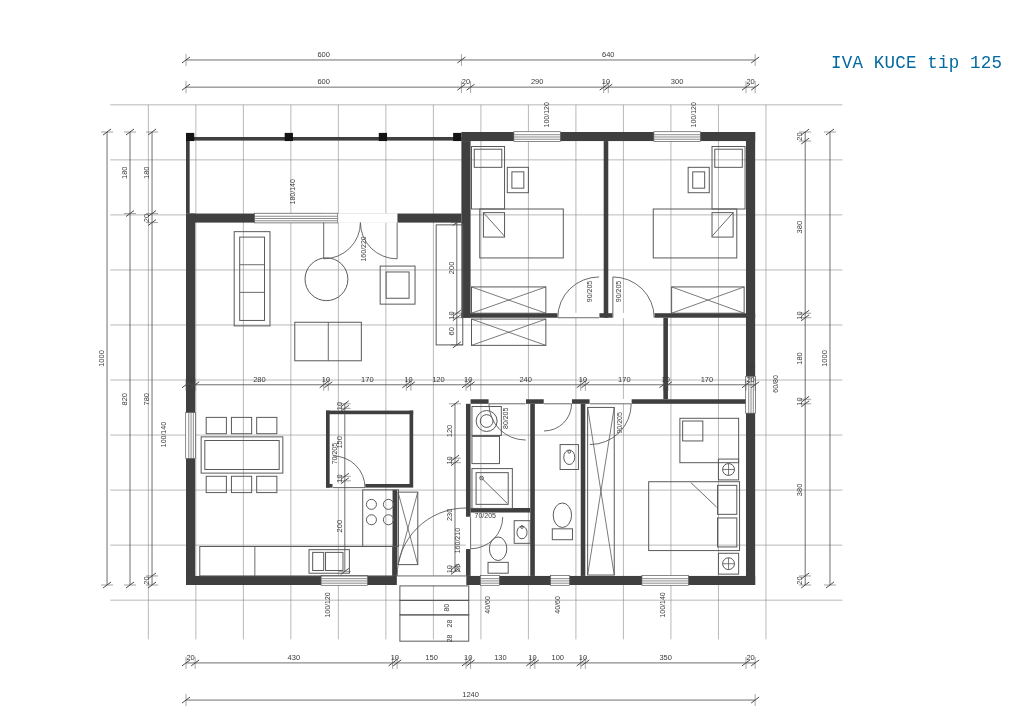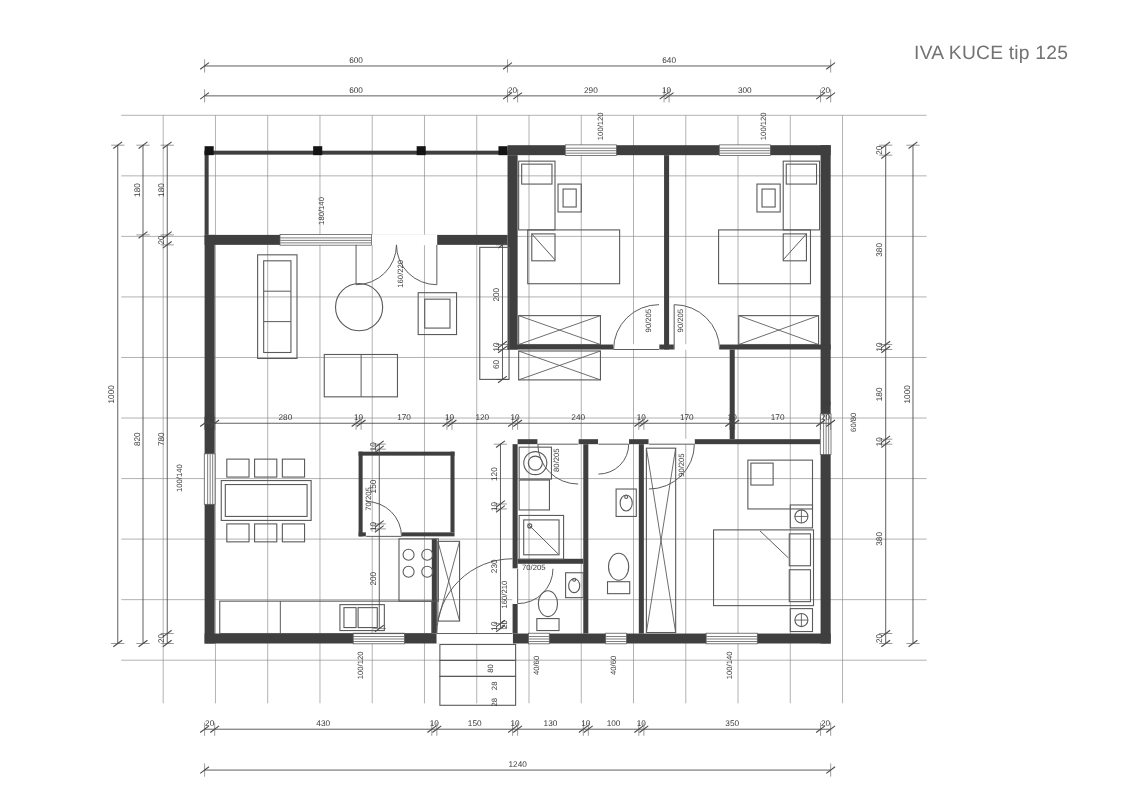--- a/index.html
+++ b/index.html
@@ -1,20 +1,20 @@
 <!DOCTYPE html>
 <html><head>
 <meta charset="utf-8">
 <style>
   html,body{margin:0;padding:0;background:#ffffff;}
   #stage{position:relative;width:1000px;height:728px;background:#ffffff;overflow:hidden;
          font-family:"Liberation Sans", sans-serif;padding-left:30px;}
   #plan-svg{position:absolute;left:0;top:0;}
-  #title-block{position:absolute;left:831px;top:35px;width:190px;
-               font-size:17.5px;line-height:1.55;color:#737373;letter-spacing:.2px;}
+  #title-block{position:absolute;left:831px;top:50px;width:190px;
+               font-size:17.5px;line-height:1.55;color:#0369a1;letter-spacing:.2px;font-family:Liberation Mono, monospace;}
   .dim-text{font-size:7.5px;fill:#3a3a3a;}
   .lbl-text{font-size:7px;fill:#3a3a3a;}
 </style>
 </head>
 <body>
 
 <div id="stage">
   <svg id="plan-svg" width="1024" height="728" viewBox="0 0 1024 728">
       <g>
         <line x1="148.362" y1="104.82" x2="148.362" y2="639.36" stroke="#8a8a8a" stroke-width="0.6"></line>

